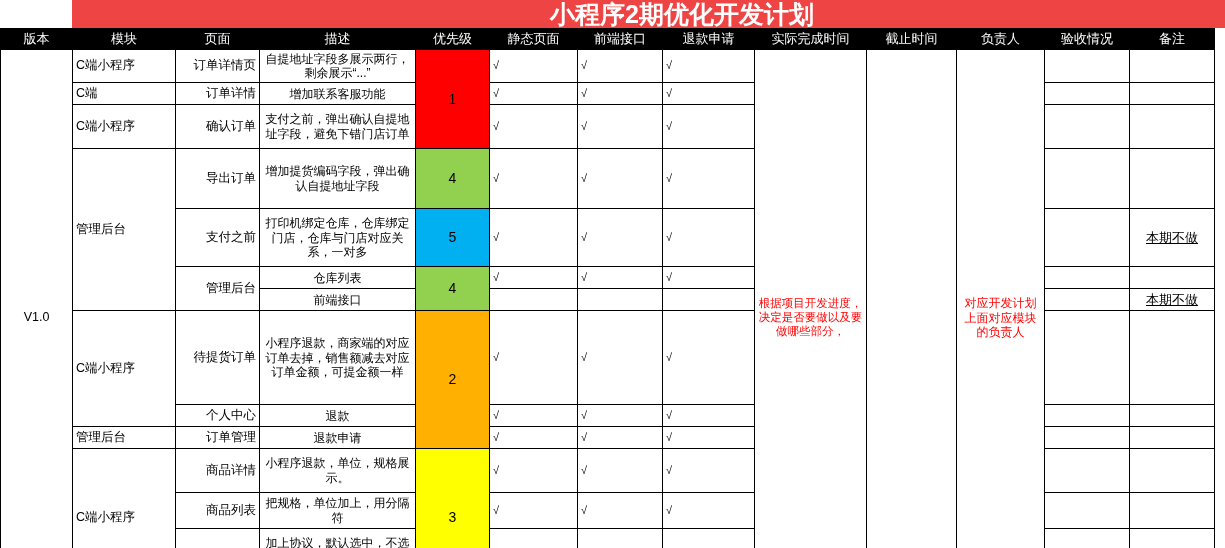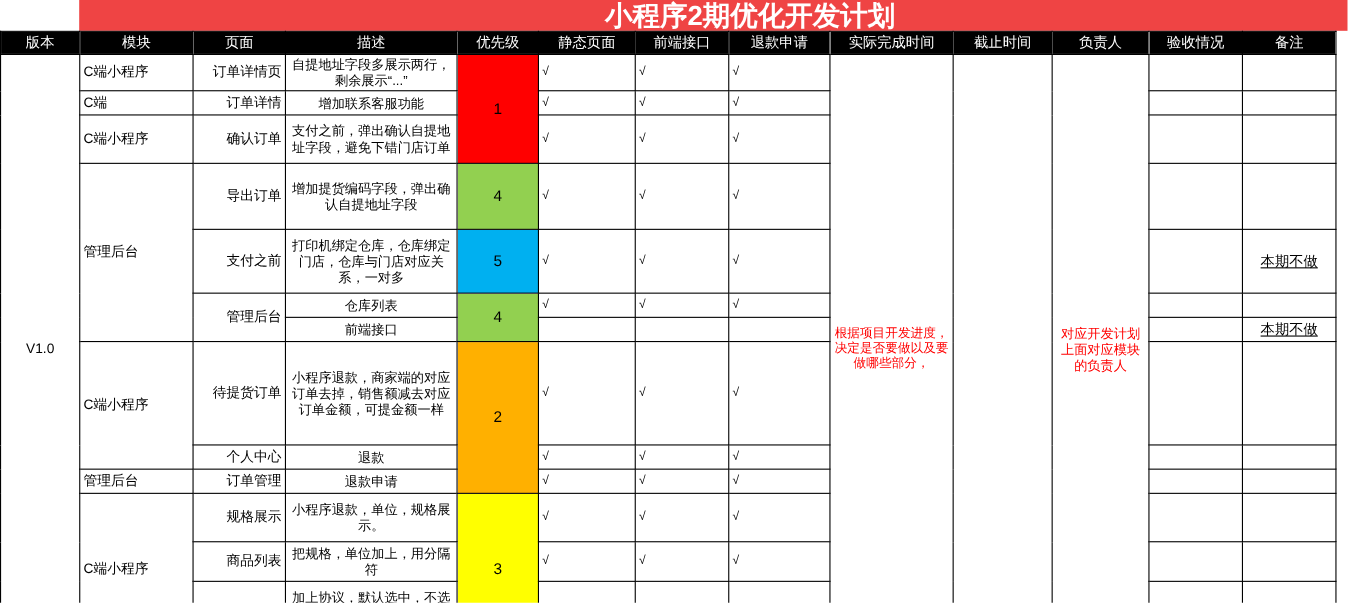--- a/index.html
+++ b/index.html
@@ -240,21 +240,21 @@
         <td class="c-desc">退款申请</td>
         <td class="c-flag">√</td>
         <td class="c-flag">√</td>
         <td class="c-flag">√</td>
         <td></td>
         <td class="c-note"></td>
       </tr>
 
       <tr style="height:44px">
         <td class="c-mod" rowspan="3">C端小程序</td>
-        <td class="c-page">规格展示</td>
+        <td class="c-page">商品详情</td>
         <td class="c-desc">小程序退款，单位，规格展示。</td>
         <td class="c-pri pri-3" rowspan="3">3</td>
         <td class="c-flag">√</td>
         <td class="c-flag">√</td>
         <td class="c-flag">√</td>
         <td></td>
         <td class="c-note"></td>
       </tr>
 
       <tr style="height:36px">

